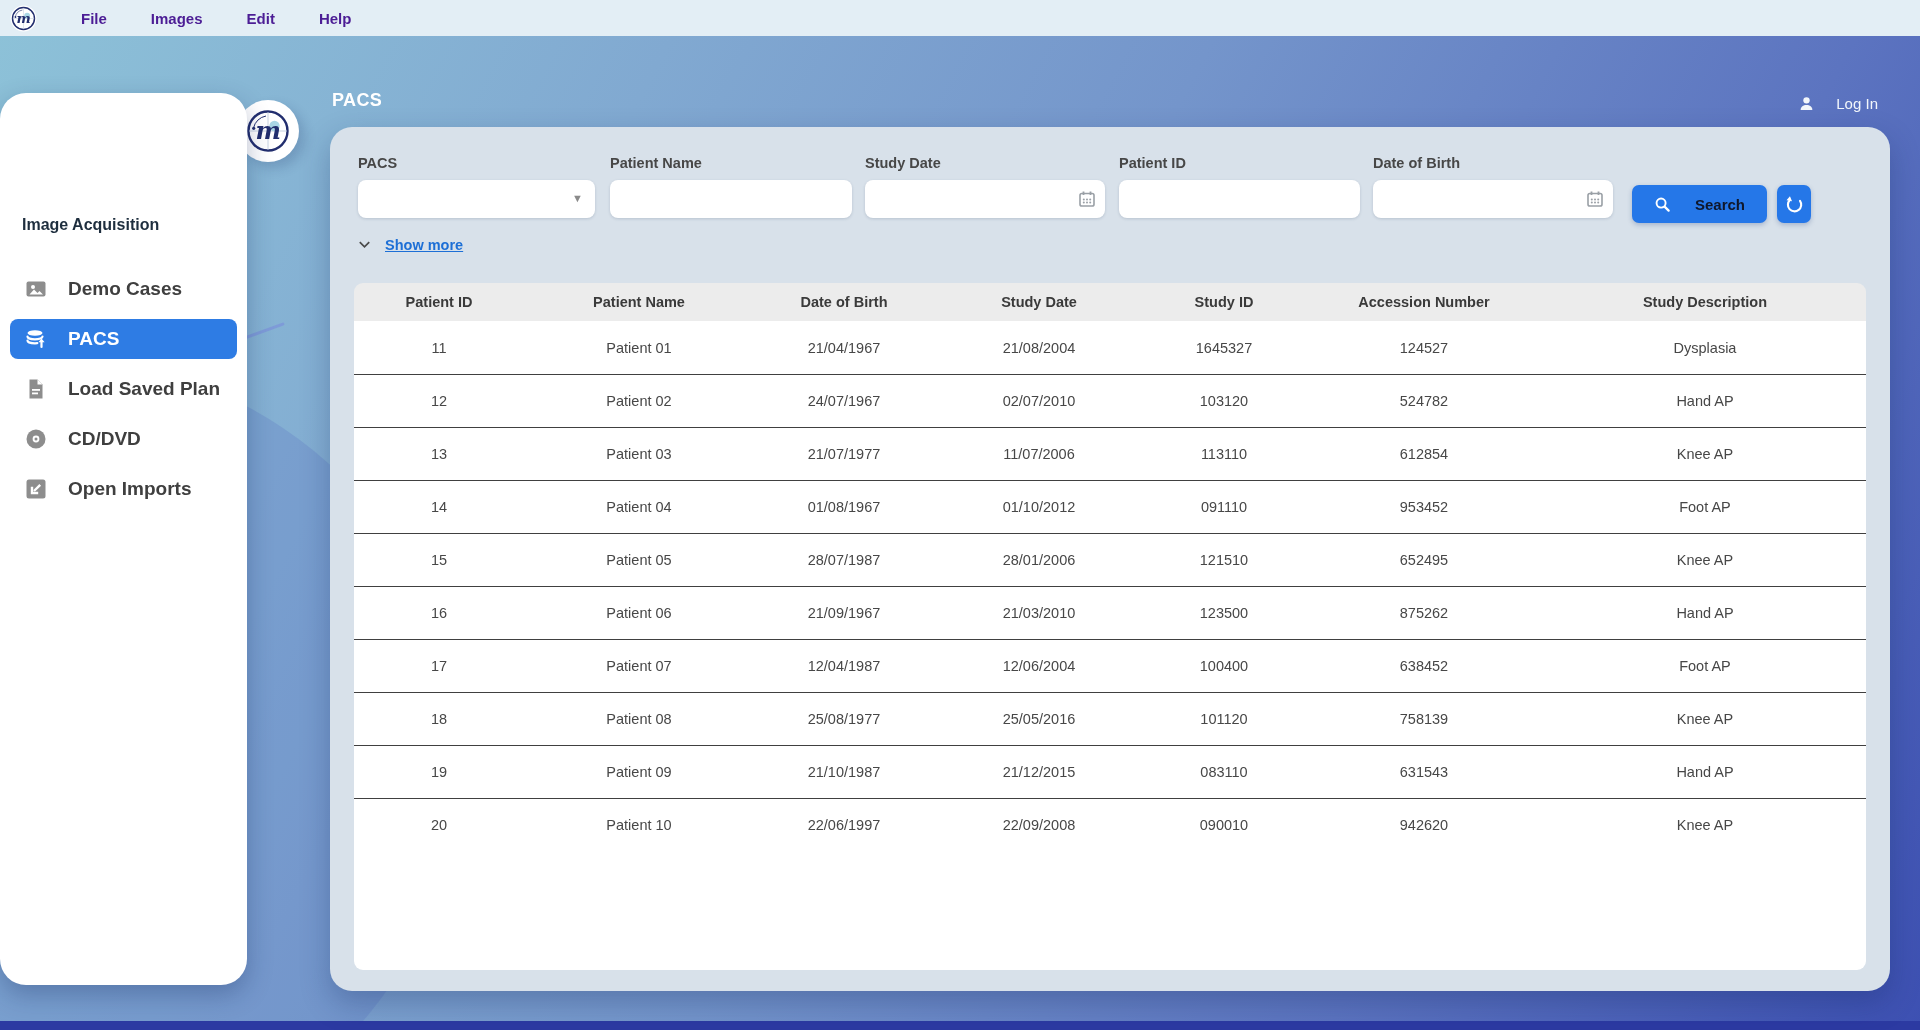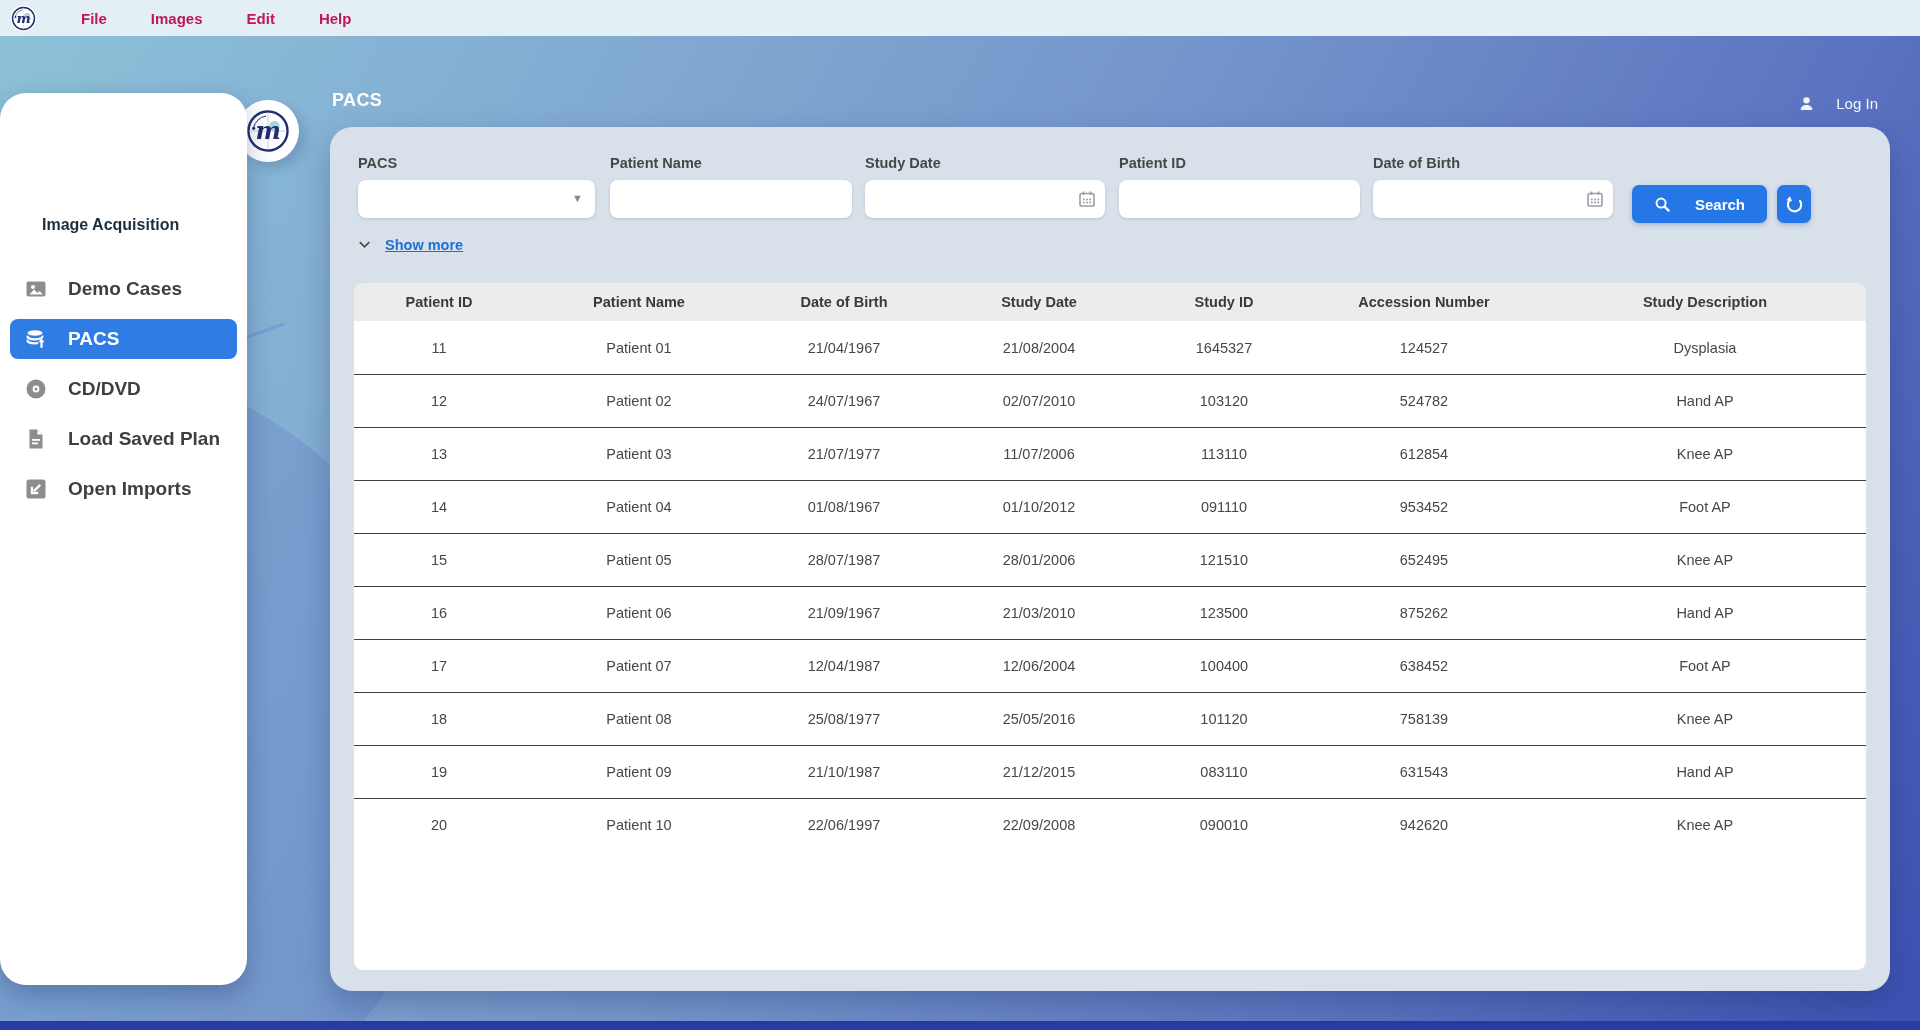--- a/index.html
+++ b/index.html
@@ -13,29 +13,29 @@
                background:rgba(80,105,190,0.22); }
   .bg-line { position:absolute; left:228px; top:332px; width:58px; height:3px; background:rgba(125,154,216,.95);
              transform:rotate(-20deg); border-radius:2px; }
   .bottom-strip { position:absolute; left:0; bottom:0; width:1920px; height:9px; background:#2c3aa2; }
 
   
   .menubar { position:absolute; left:0; top:0; width:1920px; height:36px; background:#e3eef5;
              display:flex; align-items:center; z-index:30; }
   .menubar .logo { margin-left:10px; width:27px; height:27px; }
   .menu-items { display:flex; margin-left:44px; gap:44px; }
-  .menu-item { font-size:15px; font-weight:bold; color:#be185d; cursor:default; }
+  .menu-item { font-size:15px; font-weight:bold; color:#4c1d95; cursor:default; }
 
   
   .sidebar { position:absolute; left:0; top:93px; width:247px; height:892px; background:#fff;
              border-radius:26px; box-shadow:0 10px 26px rgba(15,35,90,.30); z-index:20; }
   .logo-tab { position:absolute; left:237px; top:100px; width:62px; height:62px; border-radius:50%;
               background:#fff; box-shadow:6px 6px 12px rgba(15,35,90,.18); }
   .logo-tab svg { position:absolute; left:7px; top:7px; }
-  .sidebar-title { position:absolute; left:22px; top:123px; font-size:16px; font-weight:bold; color:#1e2e3e;margin-left:20px; }
+  .sidebar-title { position:absolute; left:22px; top:123px; font-size:16px; font-weight:bold; color:#1e2e3e; }
   .nav { position:absolute; left:0; top:171px; width:247px; }
   .nav-item { position:relative; height:50px; display:flex; align-items:center; cursor:pointer; }
   .nav-item .nicon { position:absolute; left:24px; width:24px; height:24px; }
   .nav-item .nlabel { position:absolute; left:68px; font-size:19px; font-weight:bold; color:#3f3f3f; }
   .nav-item.selected { height:40px; margin:5px 10px; width:227px; background:#2e7ce4; border-radius:8px; }
   .nav-item.selected .nicon { left:14px; }
   .nav-item.selected .nlabel { left:58px; color:#fff; }
 
   
   .page-title { position:absolute; left:332px; top:90px; font-size:18px; font-weight:bold; color:#fff;
@@ -57,21 +57,21 @@
   .caret { position:absolute; right:12px; top:12px; font-size:11px; color:#8a8a8a; }
   .cal { position:absolute; right:8px; top:9px; }
 
   .f0 { left:28px;  width:237px; }
   .f1 { left:280px; width:242px; }
   .f2 { left:535px; width:240px; }
   .f3 { left:789px; width:241px; }
   .f4 { left:1043px; width:240px; }
 
   .search-btn { position:absolute; left:1302px; top:58px; width:135px; height:38px; background:#2577e8;
-                border:none; border-radius:7px; color:#ffffff; font-size:15px; font-weight:bold;
+                border:none; border-radius:7px; color:#0f172a; font-size:15px; font-weight:bold;
                 display:flex; align-items:center; justify-content:center; gap:24px; cursor:pointer;
                 font-family:"Liberation Sans",sans-serif; box-shadow:0 2px 5px rgba(20,50,120,.25); }
   .refresh-btn { position:absolute; left:1447px; top:58px; width:34px; height:38px; background:#2577e8;
                  border:none; border-radius:7px; display:flex; align-items:center; justify-content:center;
                  cursor:pointer; box-shadow:0 2px 5px rgba(20,50,120,.25); }
 
   .show-more { position:absolute; left:26px; top:109px; display:flex; align-items:center; gap:12px; cursor:pointer; }
   .show-more .sm-label { color:#1d6fd6; font-size:14.5px; font-weight:bold; text-decoration:underline; }
 
   
@@ -143,35 +143,35 @@
           <path d="M3.5 9.5c0 1.55 3.36 2.8 7.5 2.8s7.5-1.25 7.5-2.8" stroke="#fff" stroke-width="2.2" fill="none" stroke-linecap="round"></path>
           <path d="M3.5 13.5c0 1.55 3.36 2.8 7.5 2.8.8 0 1.6-.05 2.3-.14" stroke="#fff" stroke-width="2.2" fill="none" stroke-linecap="round"></path>
           <path d="M17.5 20v-4.5" stroke="#fff" stroke-width="2.2" stroke-linecap="round"></path>
           <polygon points="17.5,11.5 14.4,15.3 20.6,15.3" fill="#fff"></polygon>
         </svg>
         <span class="nlabel">PACS</span>
       </div>
 
       <div class="nav-item">
         <svg class="nicon" viewBox="0 0 24 24">
-          <circle cx="12" cy="12" r="9.5" fill="#8d8d8d"></circle>
-          <circle cx="12" cy="12" r="3.4" fill="#fff"></circle>
-          <circle cx="12" cy="12" r="1.5" fill="#8d8d8d"></circle>
-        </svg>
-        <span class="nlabel">CD/DVD</span>
-      </div>
-
-      <div class="nav-item">
-        <svg class="nicon" viewBox="0 0 24 24">
           <path d="M5.5 2.5h8l5 5v14h-13z" fill="#8d8d8d"></path>
           <path d="M13.5 2.5v5h5z" fill="#fff"></path>
           <rect x="8" y="12" width="8" height="1.8" fill="#fff"></rect>
           <rect x="8" y="15.5" width="6" height="1.8" fill="#fff"></rect>
         </svg>
         <span class="nlabel">Load Saved Plan</span>
+      </div>
+
+      <div class="nav-item">
+        <svg class="nicon" viewBox="0 0 24 24">
+          <circle cx="12" cy="12" r="9.5" fill="#8d8d8d"></circle>
+          <circle cx="12" cy="12" r="3.4" fill="#fff"></circle>
+          <circle cx="12" cy="12" r="1.5" fill="#8d8d8d"></circle>
+        </svg>
+        <span class="nlabel">CD/DVD</span>
       </div>
 
       <div class="nav-item">
         <svg class="nicon" viewBox="0 0 24 24">
           <rect x="2.5" y="2.5" width="19" height="19" rx="2.5" fill="#8d8d8d"></rect>
           <path d="M16.2 7.8 L10 14" stroke="#fff" stroke-width="2.4"></path>
           <path d="M8 9.8 V16 H14.2" stroke="#fff" stroke-width="2.4" fill="none"></path>
         </svg>
         <span class="nlabel">Open Imports</span>
       </div>

